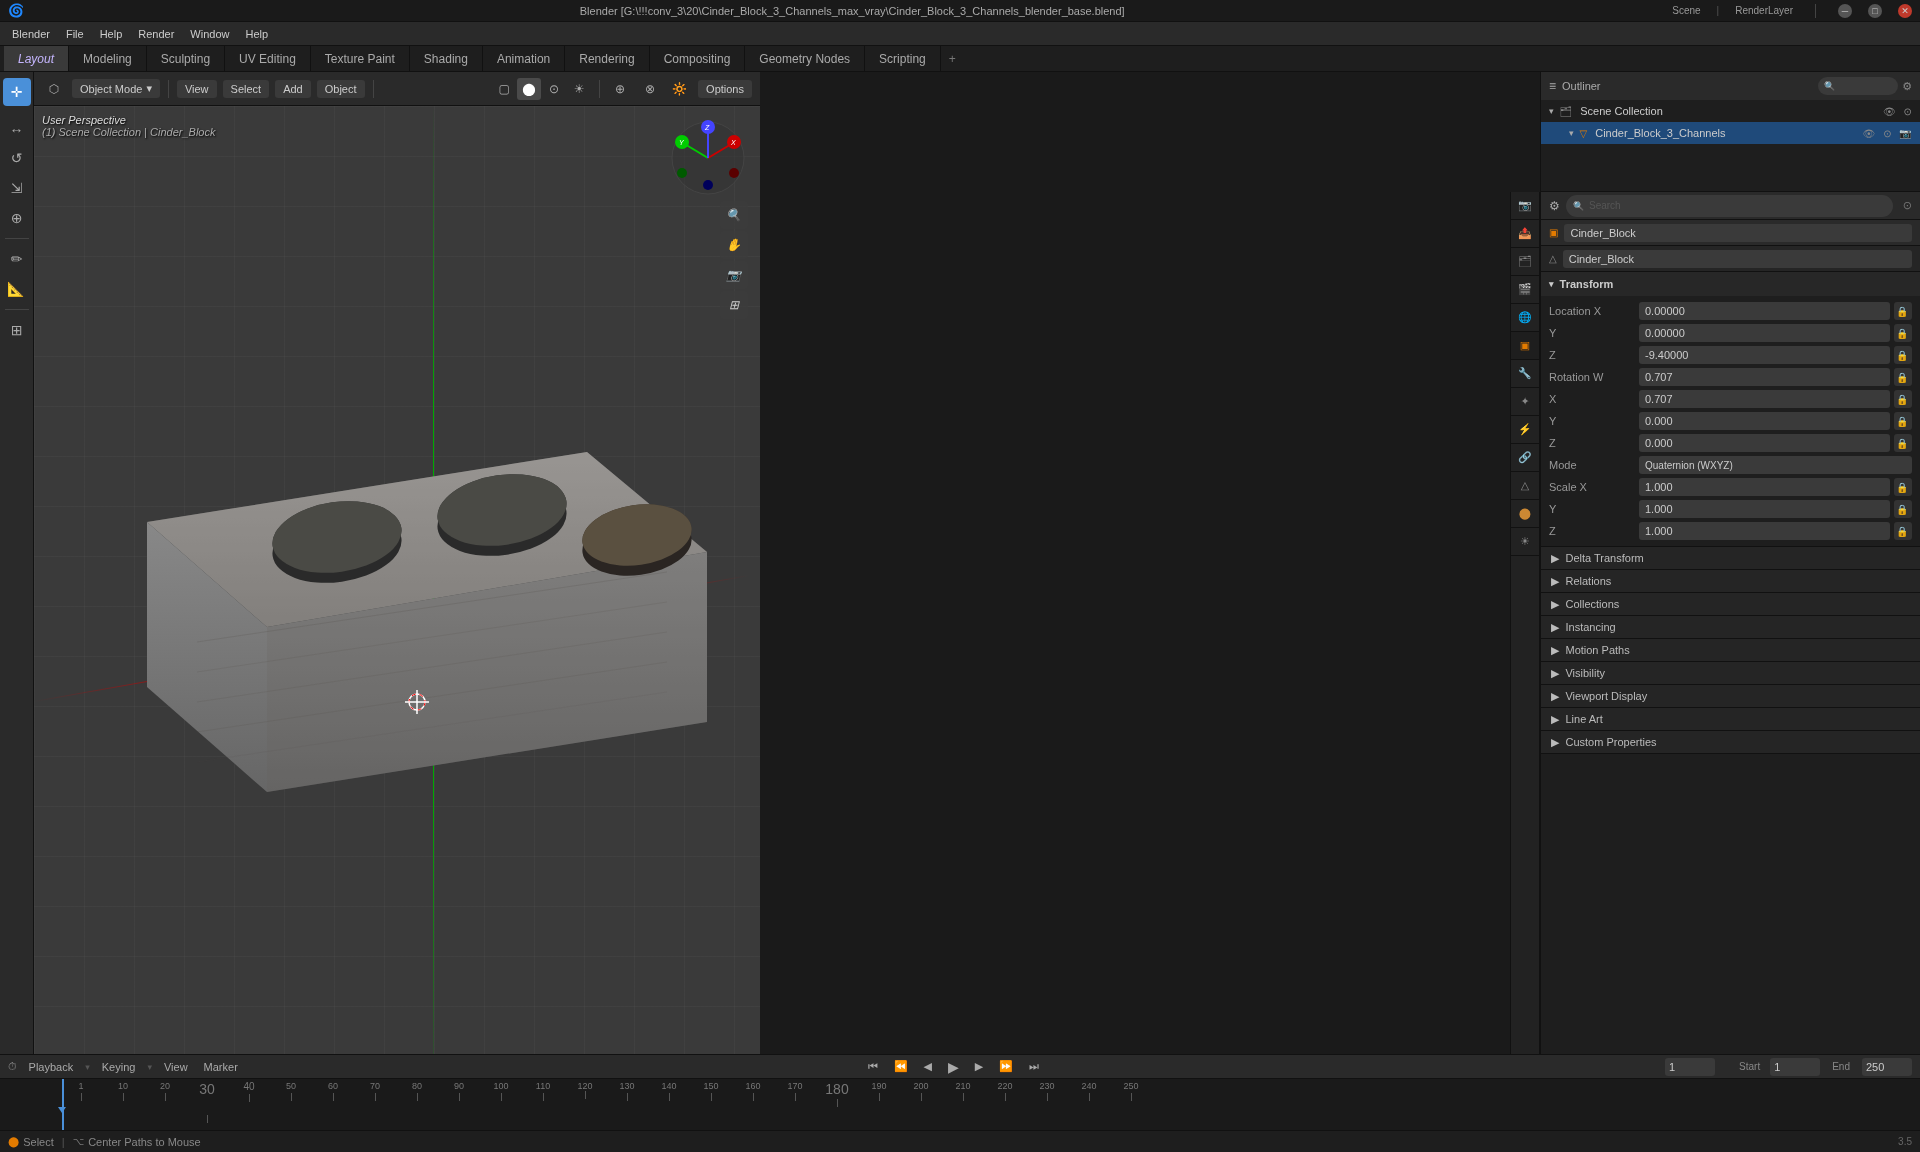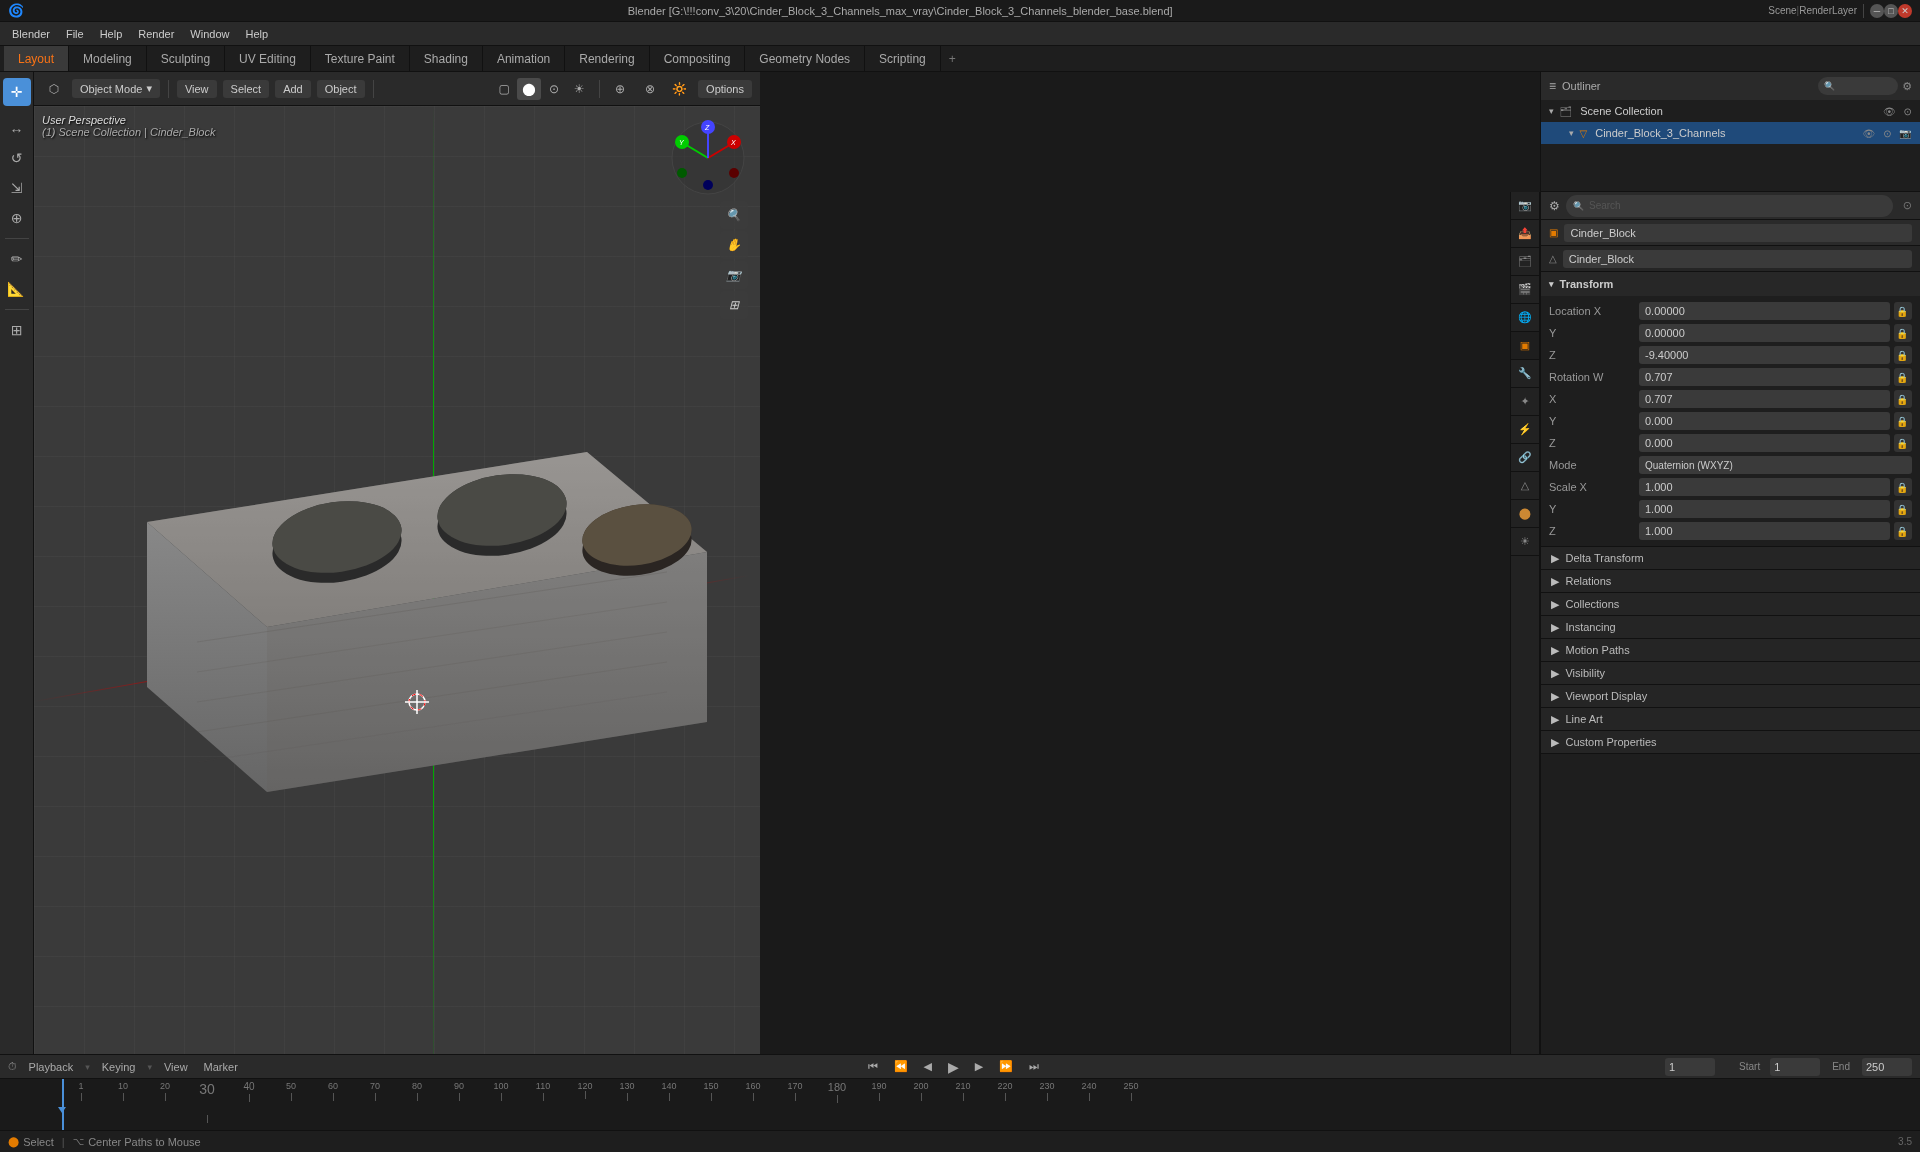--- a/index.html
+++ b/index.html
@@ -79,21 +79,22 @@
       padding: 0 14px;
       display: flex;
       align-items: center;
       font-size: 12px;
       color: #aaa;
       cursor: pointer;
       border-right: 1px solid #111;
     }
     .workspace-tab.active {
       background: #3a3a3a;
-      color: #f97316;
+      color: #c4b5fd;
+      font-style: italic;
     }
     .workspace-tab-plus {
       padding: 0 8px;
       display: flex;
       align-items: center;
       color: #777;
       cursor: pointer;
     }
 
     
@@ -519,21 +520,21 @@
       flex-direction: column;
       overflow: hidden;
     }
   </style>
 </head>
 <body>
 
 <div id="titlebar">
   <div style="color:#e37b00;font-weight:bold;font-size:13px;margin-right:8px;">🌀</div>
   <div class="title">Blender [G:\!!!conv_3\20\Cinder_Block_3_Channels_max_vray\Cinder_Block_3_Channels_blender_base.blend]</div>
-  <div style="margin-left:auto;display:flex;align-items:center;gap:0;">
+  <div style="margin-left:auto;display:flex;align-items:center;gap:16px;">
     <span style="font-size:10px;color:#999;">Scene</span>
     <span style="color:#555;font-size:10px;">|</span>
     <span style="font-size:10px;color:#999;">RenderLayer</span>
     <div style="width:1px;height:14px;background:#444;margin:0 6px;"></div>
     <div class="win-btn minimize">─</div>
     <div class="win-btn maximize">□</div>
     <div class="win-btn close">✕</div>
   </div>
 </div>
 
@@ -1039,21 +1040,21 @@
       </div>
       <div class="ruler-tick">
         <span style="font-size:9px;color:#777;margin-bottom:2px;">160</span>
         <div class="ruler-tick-line"></div>
       </div>
       <div class="ruler-tick">
         <span style="font-size:9px;color:#777;margin-bottom:2px;">170</span>
         <div class="ruler-tick-line"></div>
       </div>
       <div class="ruler-tick">
-        <span style="font-size:11px;color:#777;margin-bottom:2px;">180</span>
+        <span style="font-size:14px;color:#777;margin-bottom:2px;">180</span>
         <div class="ruler-tick-line"></div>
       </div>
       <div class="ruler-tick">
         <span style="font-size:9px;color:#777;margin-bottom:2px;">190</span>
         <div class="ruler-tick-line"></div>
       </div>
       <div class="ruler-tick">
         <span style="font-size:9px;color:#777;margin-bottom:2px;">200</span>
         <div class="ruler-tick-line"></div>
       </div>

